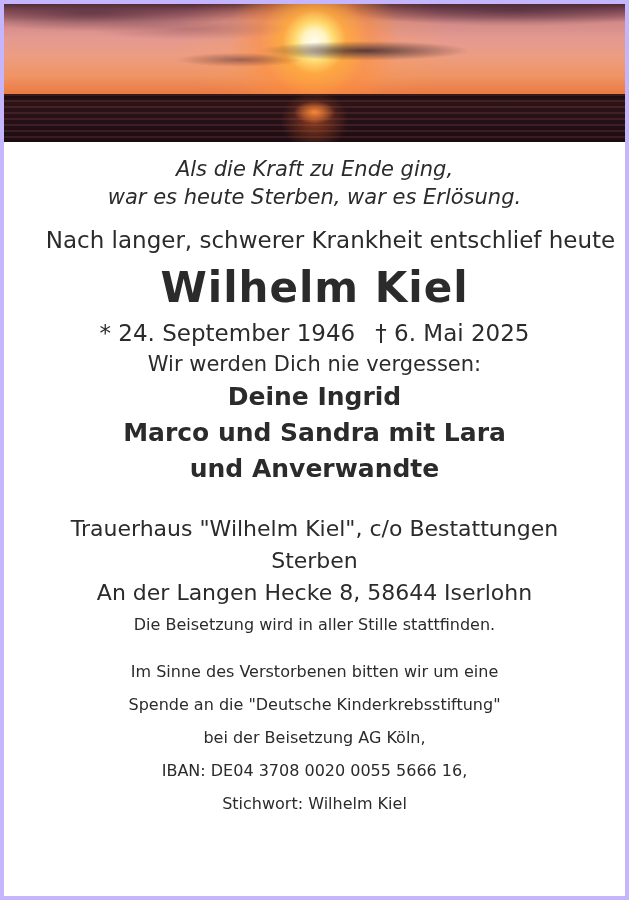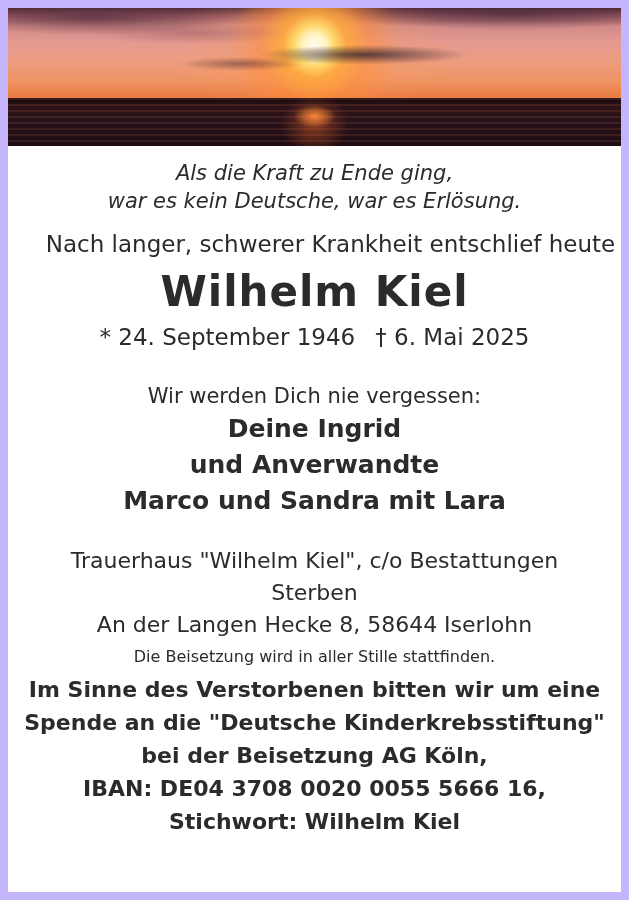--- a/index.html
+++ b/index.html
@@ -5,21 +5,21 @@
   html, body {
     margin: 0;
     padding: 0;
     background: #ffffff;
   }
   .notice {
     position: relative;
     width: 629px;
     height: 900px;
     box-sizing: border-box;
-    border: 8px solid #c4b5fd;
+    border: 4px solid #c4b5fd;
     background: #ffffff;
     overflow: hidden;
     font-family: "DejaVu Sans", sans-serif;
     color: #2b2b2b;
     text-align: center;
   }
   
   .photo {
     position: relative;
     width: 100%;
@@ -79,74 +79,74 @@
     text-align: center;
   }
   .dates {
     margin-top: 4px;
     font-size: 23px;
     line-height: 32px;
     display: flex;
     justify-content: center;
     gap: 20px;
   }
-  .remembrance { margin-top: 28px; }
+  .remembrance { }
   .remembrance-intro {
     font-size: 21px;
     line-height: 30px;
   }
   .mourner {
     font-size: 25px;
     line-height: 36px;
     font-weight: 600;
   }
   .address {
     margin-top: 26px;
     font-size: 22px;
     line-height: 32px;
   }
   .funeral-note {
     font-size: 16px;
     line-height: 32px;
   }
   .donation {
-    font-size: 22px;
+    margin-top: 14px;
+    font-size: 16px;
     line-height: 33px;
-    font-weight: bold;
   }
 </style>
 </head>
 <body>
 
 <div class="notice">
 
   <div class="photo">
     <div class="sky"></div>
     <div class="sea"></div>
   </div>
 
   <div class="epigraph">
     <div>Als die Kraft zu Ende ging,</div>
-    <div>war es kein Deutsche, war es Erlösung.</div>
+    <div>war es heute Sterben, war es Erlösung.</div>
   </div>
 
   <div class="announcement">Nach langer, schwerer Krankheit entschlief heute</div>
 
   <div class="name">Wilhelm Kiel</div>
 
   <div class="dates">
     <span>* 24. September 1946</span>
     <span>† 6. Mai 2025</span>
   </div>
 
   <div class="remembrance">
     <div class="remembrance-intro">Wir werden Dich nie vergessen:</div>
     <div class="mourner">Deine Ingrid</div>
+    <div class="mourner">Marco und Sandra mit Lara</div>
     <div class="mourner">und Anverwandte</div>
-    <div class="mourner">Marco und Sandra mit Lara</div>
   </div>
 
   <div class="address">
     <div>Trauerhaus "Wilhelm Kiel", c/o Bestattungen</div>
     <div>Sterben</div>
     <div>An der Langen Hecke 8, 58644 Iserlohn</div>
   </div>
 
   <div class="funeral-note">Die Beisetzung wird in aller Stille stattfinden.</div>
 

